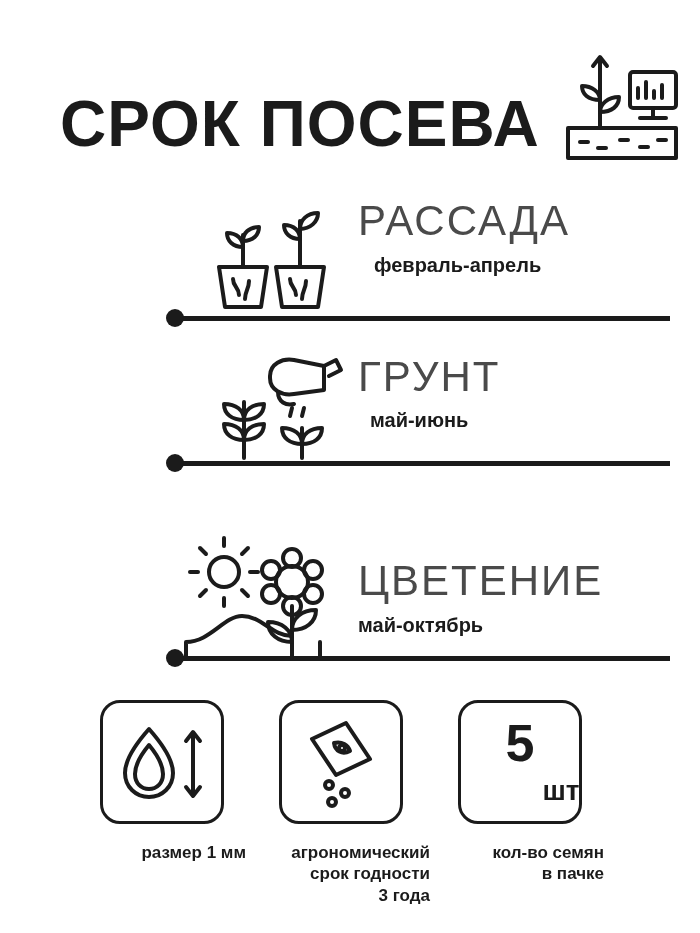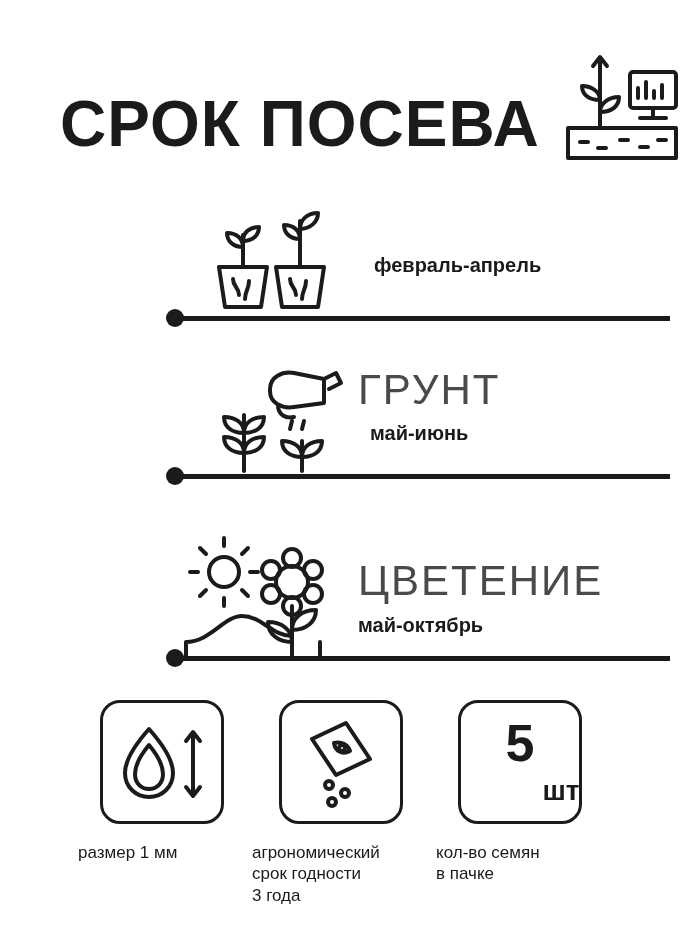--- a/index.html
+++ b/index.html
@@ -102,23 +102,23 @@
   }
   .badge-inner {
     position: absolute;
     top: 0; left: 0;
     width: 100%;
     height: 100%;
   }
   .badge-caption {
     position: absolute;
     top: 142px;
-    text-align: left;
+    text-align: right;
     font-size: 17px;
-    font-weight: normal;
+    font-weight: bold;
     line-height: 1.25;
     color: #1b1b1b;
     white-space: pre-line;
   }
   .count-number {
     position: absolute;
     left: 0;
     top: 14px;
     width: 100%;
     text-align: center;
@@ -191,26 +191,27 @@
         <path d="M95 72 L95 26"></path>
         <path d="M95 44 C85 44 79 38 79 30 C89 30 95 36 95 44 Z"></path>
         <path d="M95 34 C105 34 113 27 113 18 C102 18 95 25 95 34 Z"></path>
 
         <path d="M71 72 L119 72 L113 112 L77 112 Z"></path>
         <path d="M85 84 C85 92 91 92 91 100"></path>
         <path d="M101 86 C101 94 97 96 97 104"></path>
       </g>
     </svg>
   </div>
+  <div class="stage-title" style="left:358px; top:20px;">РАССАДА</div>
   <div class="stage-sub" style="left:374px; top:75px;">февраль-апрель</div>
   <div class="stage-line" style="top:136px;"></div>
   <div class="stage-dot" style="top:129px;"></div>
 </div>
 
-<div class="stage" style="top:347px;height:145px;">
+<div class="stage" style="top:334px;height:145px;">
   <div class="stage-art" style="left:208px; top:12px;">
     <svg width="140" height="120" viewBox="0 0 140 120">
       <g fill="none" stroke="#1b1b1b" stroke-width="4" stroke-linecap="round" stroke-linejoin="round">
 
         <path d="M62 30 C62 18 74 12 86 14 L116 20 L116 44 L86 48 C74 50 62 44 62 32 Z"></path>
         <path d="M116 20 L128 14 L133 24 L121 30"></path>
         <path d="M70 46 C70 56 78 60 86 58"></path>
 
         <path d="M84 62 L82 70"></path>
         <path d="M96 62 L94 70"></path>

